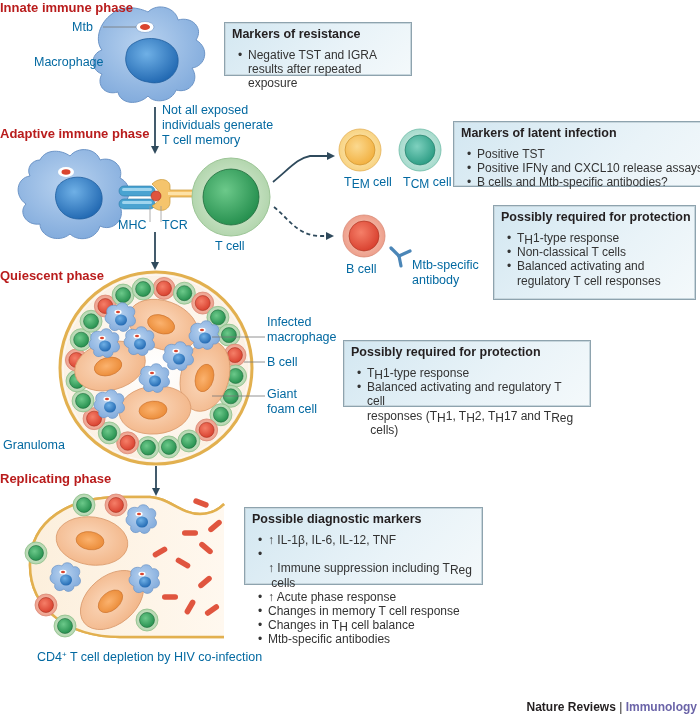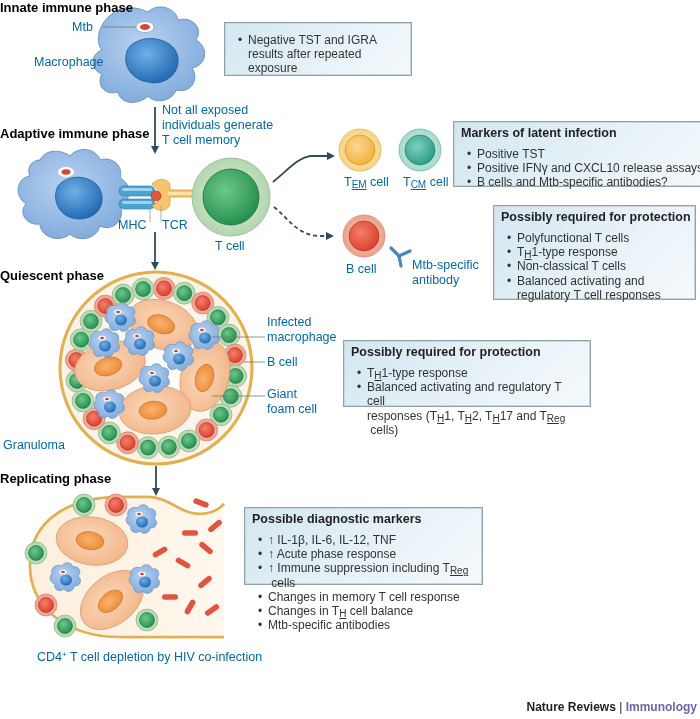--- a/index.html
+++ b/index.html
@@ -1,25 +1,25 @@
 <!DOCTYPE html>
 <html><head>
 <meta charset="utf-8">
 <style>
   html,body{margin:0;padding:0;background:#fff;}
   body{width:700px;height:719px;position:relative;overflow:hidden;font-family:"Liberation Sans",sans-serif;color:#231f20;}
   .abs{position:absolute;}
-  .phase{font-weight:bold;font-size:13px;color:#000000;white-space:nowrap;}
+  .phase{font-weight:bold;font-size:13px;color:#b91c1c;white-space:nowrap;}
   .lbl{font-size:12.5px;color:#0369a1;white-space:nowrap;line-height:15px;}
   .box{position:absolute;background:linear-gradient(135deg,#d3e7f1 0%,#e9f3f8 60%,#f4f9fb 100%);border:1px solid #8ea3ae;box-shadow:0 0 0 1px #c7d6dd inset;padding:4px 7px 5px 7px;box-sizing:border-box;}
   .box h4{margin:0 0 1px 0;font-size:12.5px;font-weight:bold;color:#231f20;line-height:15px;white-space:nowrap;}
   .box ul{margin:6px;padding:0;list-style:none;}
   .box li{font-size:12px;line-height:14.2px;color:#333;padding-left:10px;text-indent:-10px;}
   .box li .b{display:inline-block;width:10px;text-indent:0;}
-  sub{font-size:10px;vertical-align:-2px;line-height:0;text-decoration:underline;}
+  sub{font-size:12px;vertical-align:-2px;line-height:0;}
   sup{font-size:8px;vertical-align:4px;line-height:0;}
   svg{position:absolute;left:0;top:0;}
   .footer{font-size:12px;font-weight:bold;color:#231f20;}
   .footer .j{color:#6b64a8;}
 </style>
 </head>
 <body>
 
 <svg width="700" height="719" viewBox="0 0 700 719">
   <defs>
@@ -280,57 +280,57 @@
 <div class="abs lbl" style="left:267px;top:387px;">
   <div>Giant</div>
   <div>foam cell</div>
 </div>
 <div class="abs lbl" style="left:3px;top:402px;margin-top:36px;">Granuloma</div>
 
 <div class="abs phase" style="left:0;top:471px;">Replicating phase</div>
 <div class="abs lbl" style="left:37px;top:650px;"><span>CD4</span><sup>+</sup><span style="white-space:pre"> T cell depletion by HIV co-infection</span></div>
 
 <div class="box" style="left:224px;top:22px;width:188px;height:54px;">
+  <h4>Markers of resistance</h4>
   <ul>
     <li><span class="b">•</span><span>Negative TST and IGRA results after repeated exposure</span></li>
   </ul>
 </div>
 
 <div class="box" style="left:453px;top:121px;width:279px;height:66px;">
   <h4>Markers of latent infection</h4>
   <ul>
     <li><span class="b">•</span><span>Positive TST</span></li>
     <li><span class="b">•</span><span>Positive IFNγ and CXCL10 release assays</span></li>
     <li><span class="b">•</span><span>B cells and Mtb-specific antibodies?</span></li>
   </ul>
 </div>
 
 <div class="box" style="left:493px;top:205px;width:203px;height:95px;">
   <h4>Possibly required for protection</h4>
   <ul>
-    <li><span class="b">•</span><span>Polyfunctional T cells</span></li>
     <li><span class="b">•</span><span>T</span><sub>H</sub><span>1-type response</span></li>
     <li><span class="b">•</span><span>Non-classical T cells</span></li>
     <li><span class="b">•</span><span>Balanced activating and regulatory T cell responses</span></li>
   </ul>
 </div>
 
 <div class="box" style="left:343px;top:340px;width:248px;height:67px;">
   <h4>Possibly required for protection</h4>
   <ul>
     <li><span class="b">•</span><span>T</span><sub>H</sub><span>1-type response</span></li>
     <li><span class="b">•</span><span>Balanced activating and regulatory T cell</span><br><span>responses (</span><span>T</span><sub>H</sub><span style="white-space:pre">1, </span><span>T</span><sub>H</sub><span style="white-space:pre">2, </span><span>T</span><sub>H</sub><span style="white-space:pre">17 and </span><span>T</span><sub>Reg</sub><span style="white-space:pre"> cells)</span></li>
   </ul>
 </div>
 
 <div class="box" style="left:244px;top:507px;width:239px;height:78px;">
   <h4>Possible diagnostic markers</h4>
   <ul>
     <li><span class="b">•</span><span>↑ IL-1β, IL-6, IL-12, TNF</span></li>
+    <li><span class="b">•</span><span style="white-space:pre">↑ Immune suppression including </span><span>T</span><sub>Reg</sub><span style="white-space:pre"> cells</span></li>
     <li><span class="b">•</span><span>↑ Acute phase response</span></li>
-    <li><span class="b">•</span><span style="white-space:pre">↑ Immune suppression including </span><span>T</span><sub>Reg</sub><span style="white-space:pre"> cells</span></li>
     <li><span class="b">•</span><span>Changes in memory T cell response</span></li>
     <li><span class="b">•</span><span style="white-space:pre">Changes in </span><span>T</span><sub>H</sub><span style="white-space:pre"> cell balance</span></li>
     <li><span class="b">•</span><span>Mtb-specific antibodies</span></li>
   </ul>
 </div>
 
 <div class="abs footer" style="right:3px;top:700px;"><span>Nature Reviews</span><span style="white-space:pre;font-weight:normal"> | </span><span class="j">Immunology</span></div>
 
 </body></html>

